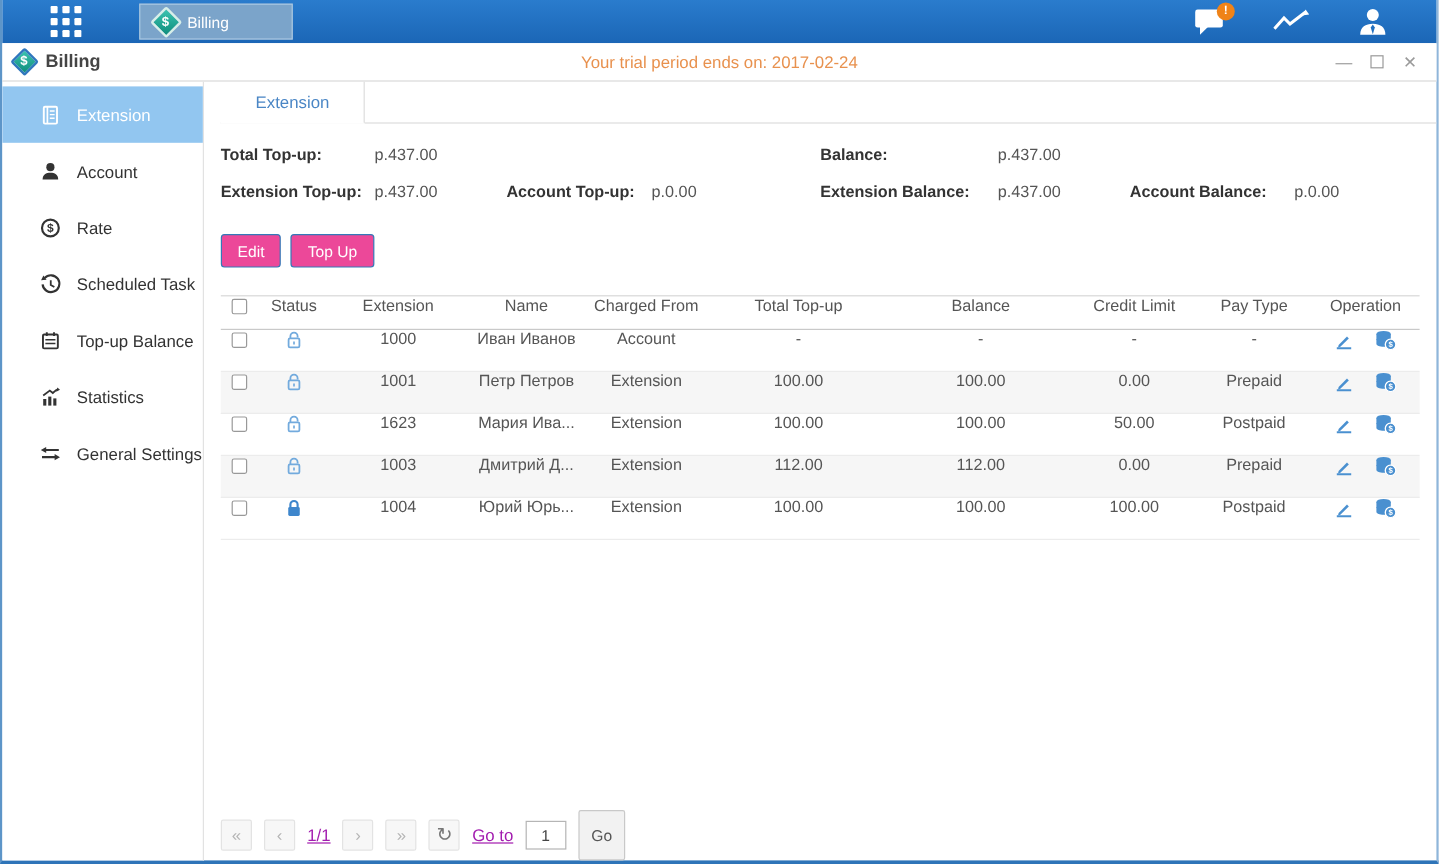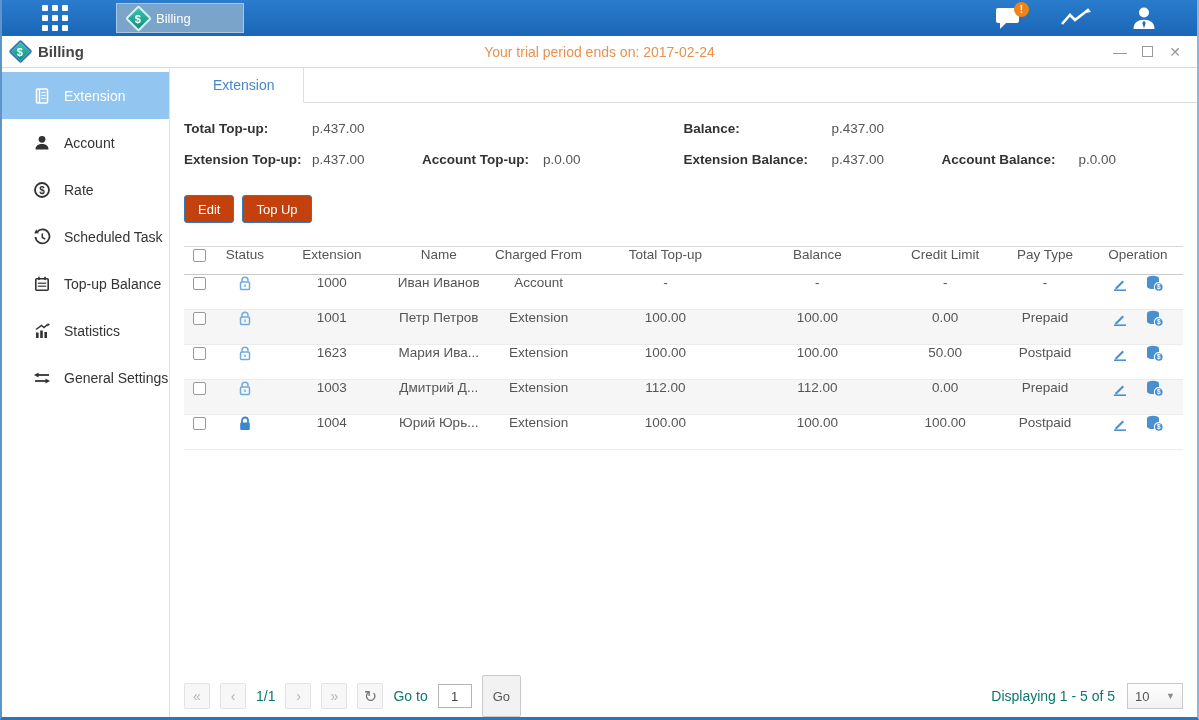--- a/index.html
+++ b/index.html
@@ -54,21 +54,21 @@
   
   .summary { display:flex; margin-top:14px; flex-shrink:0; }
   .sum-col { width:50%; }
   .sum-row { display:flex; margin-bottom:9px; height:22px; align-items:center; }
   .sum-label { font-size:13.5px; font-weight:bold; color:#333; }
   .sum-value { font-size:13.5px; color:#555; }
   .w128 { width:128px; } .w110 { width:110px; } .w121 { width:121px; } .w148 { width:148px; } .w137 { width:137px; }
 
   
   .btn-row { display:flex; gap:8px; margin-top:16px; flex-shrink:0; }
-  .btn-blue { background:#c2410c; border:1px solid #3579b8; color:#fff; font-size:13px; padding:0 13px;
+  .btn-blue { background:#ec4899; border:1px solid #3579b8; color:#fff; font-size:13px; padding:0 13px;
               height:28px; border-radius:3px; cursor:pointer; font-family:inherit; }
 
   
   .table { margin-top:23px; flex-shrink:0; }
   .t-row { display:flex; align-items:flex-start; }
   .t-head { height:29px; border-top:1px solid #d8d8d8; border-bottom:1px solid #c9c9c9; }
   .t-head .t-cell { color:#555; font-size:13.5px; }
   .t-body .t-row { height:35px; border-bottom:1px solid #ececec; }
   .t-body .t-row:nth-child(even) { background:#f6f6f6; }
   .t-cell { font-size:13.5px; color:#555; text-align:center; overflow:hidden; white-space:nowrap; }
@@ -78,21 +78,21 @@
   .lockwrap svg { vertical-align:middle; }
   .op-icons { display:flex; justify-content:center; gap:18px; align-items:center; }
   .op-icons svg { cursor:pointer; }
 
   
   .pager { margin-top:auto; height:40px; display:flex; align-items:center; justify-content:space-between; flex-shrink:0; margin-bottom:1px; }
   .pager-left { display:flex; align-items:center; gap:10px; }
   .pg-btn { width:26px; height:26px; background:#f7f7f7; border:1px solid #e3e3e3; border-radius:2px;
             color:#b5b5b5; font-size:14px; display:flex; align-items:center; justify-content:center; cursor:pointer; }
   .pg-refresh { color:#777; font-size:16px; }
-  .pg-label { font-size:14px; color:#0f766e; }
+  .pg-label { font-size:14px; color:#a21caf;text-decoration:underline; }
   .goto-input { width:34px; height:24px; border:1px solid #b5b5b5; font-size:13px; text-align:center; color:#444; font-family:inherit; }
   .go-btn { height:42px; padding:0 10px; background:#f2f2f2; border:1px solid #c9c9c9; border-radius:2px;
             font-size:13px; color:#555; cursor:pointer; font-family:inherit; }
   .pager-right { display:flex; align-items:center; gap:12px; }
   .page-size { width:56px; height:26px; border:1px solid #c9c9c9; background:linear-gradient(#fff,#f1f1f1);
                display:flex; align-items:center; justify-content:space-between; padding:0 7px; cursor:pointer; }
   .page-size .val { font-size:13px; color:#555; }
   .page-size .arrow { font-size:9px; color:#8a8a8a; }
 </style>
 </head>
@@ -448,24 +448,17 @@
           <span class="pg-btn">«</span>
           <span class="pg-btn">‹</span>
           <span class="pg-label">1/1</span>
           <span class="pg-btn">›</span>
           <span class="pg-btn">»</span>
           <span class="pg-btn pg-refresh">↻</span>
           <span class="pg-label">Go to</span>
           <input class="goto-input" value="1" style="">
           <button class="go-btn">Go</button>
         </div>
-        <div class="pager-right">
-          <span class="pg-label">Displaying 1 - 5 of 5</span>
-          <div class="page-size">
-            <span class="val">10</span>
-            <span class="arrow">▼</span>
-          </div>
-        </div>
       </div>
 
     </section>
   </div>
 </div>
 
 </body></html>

